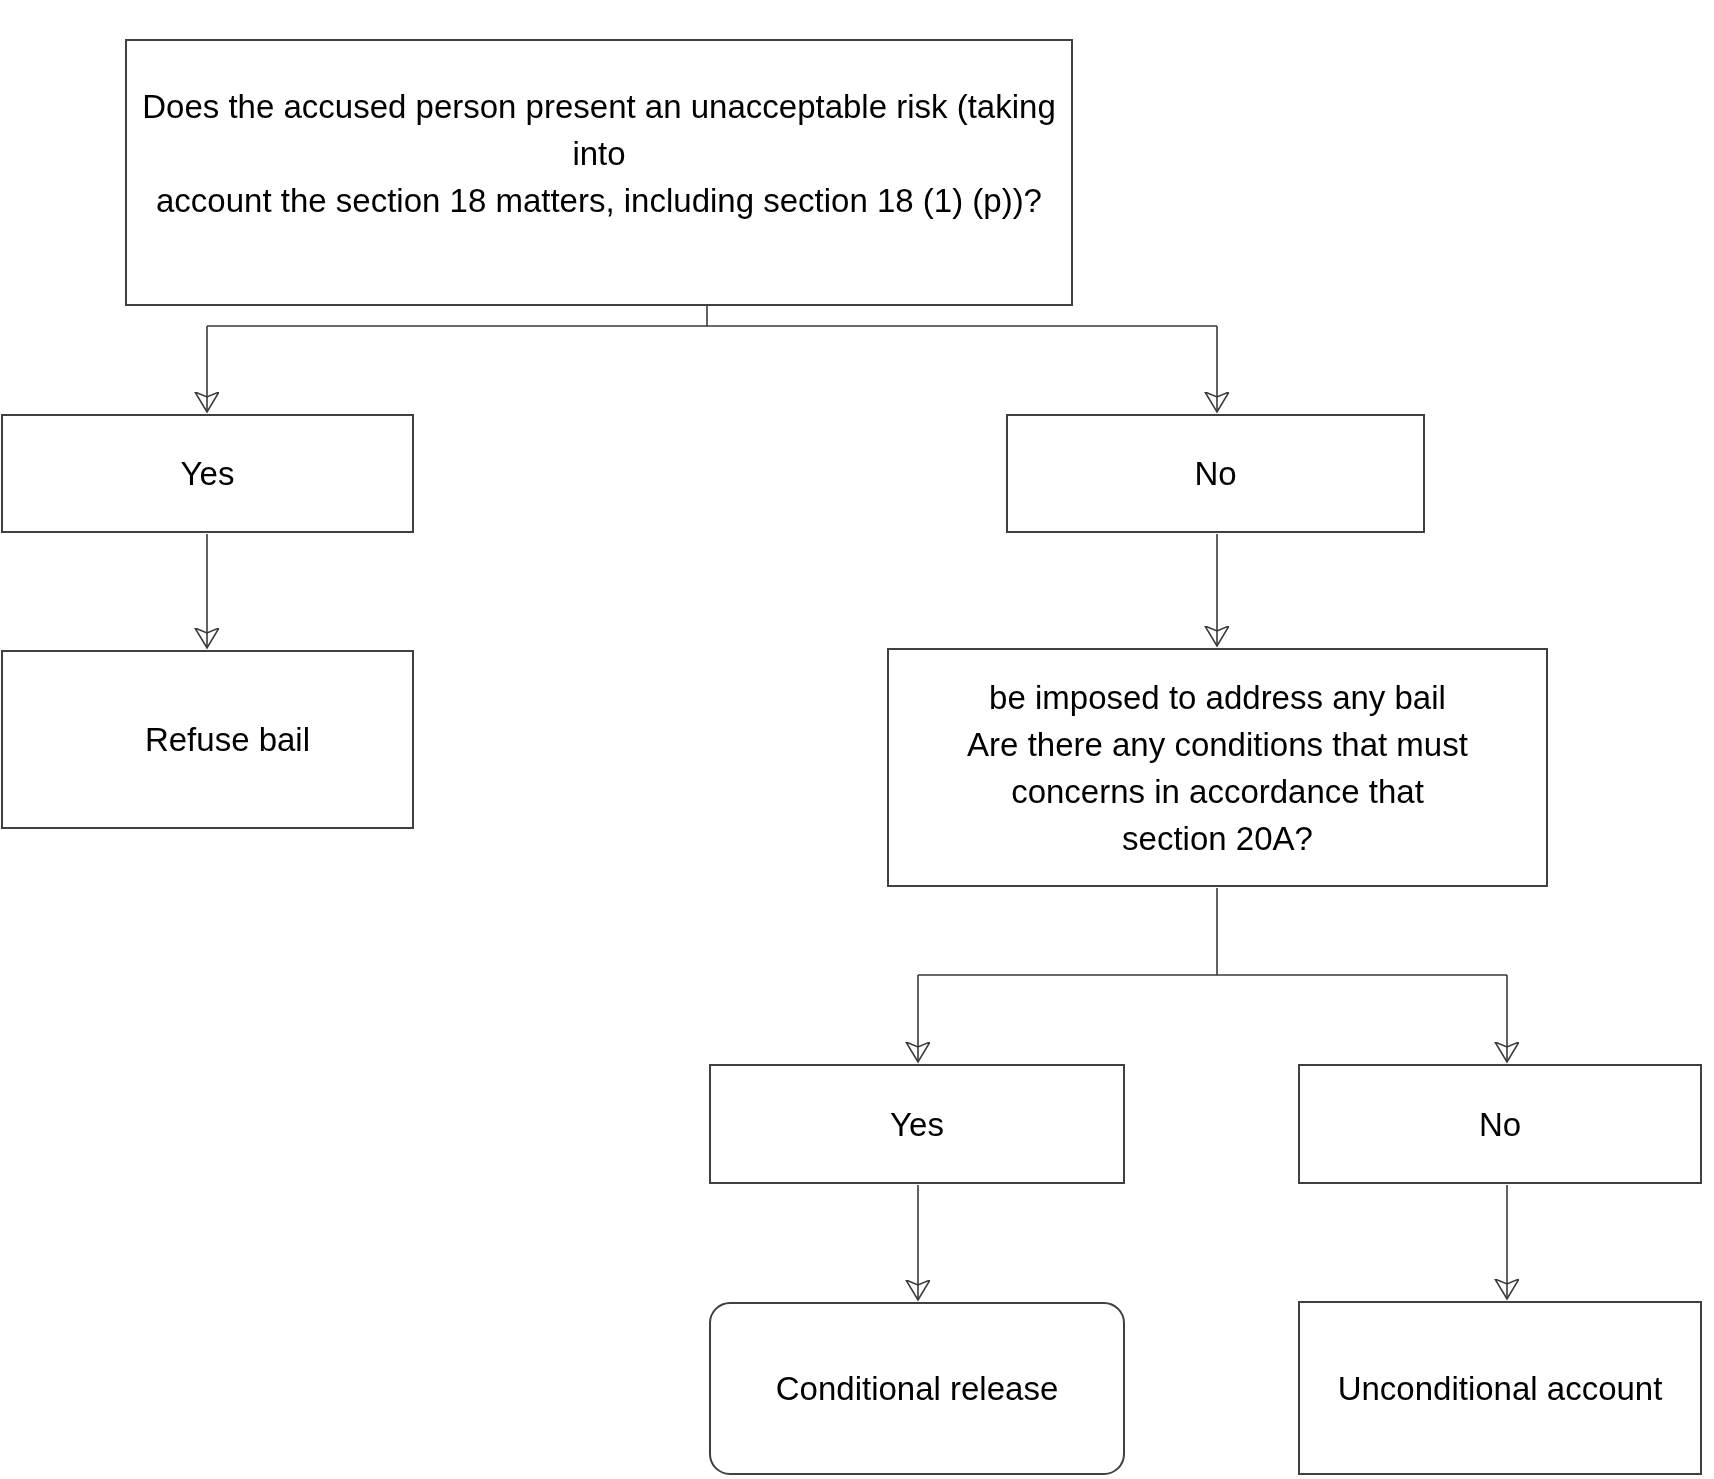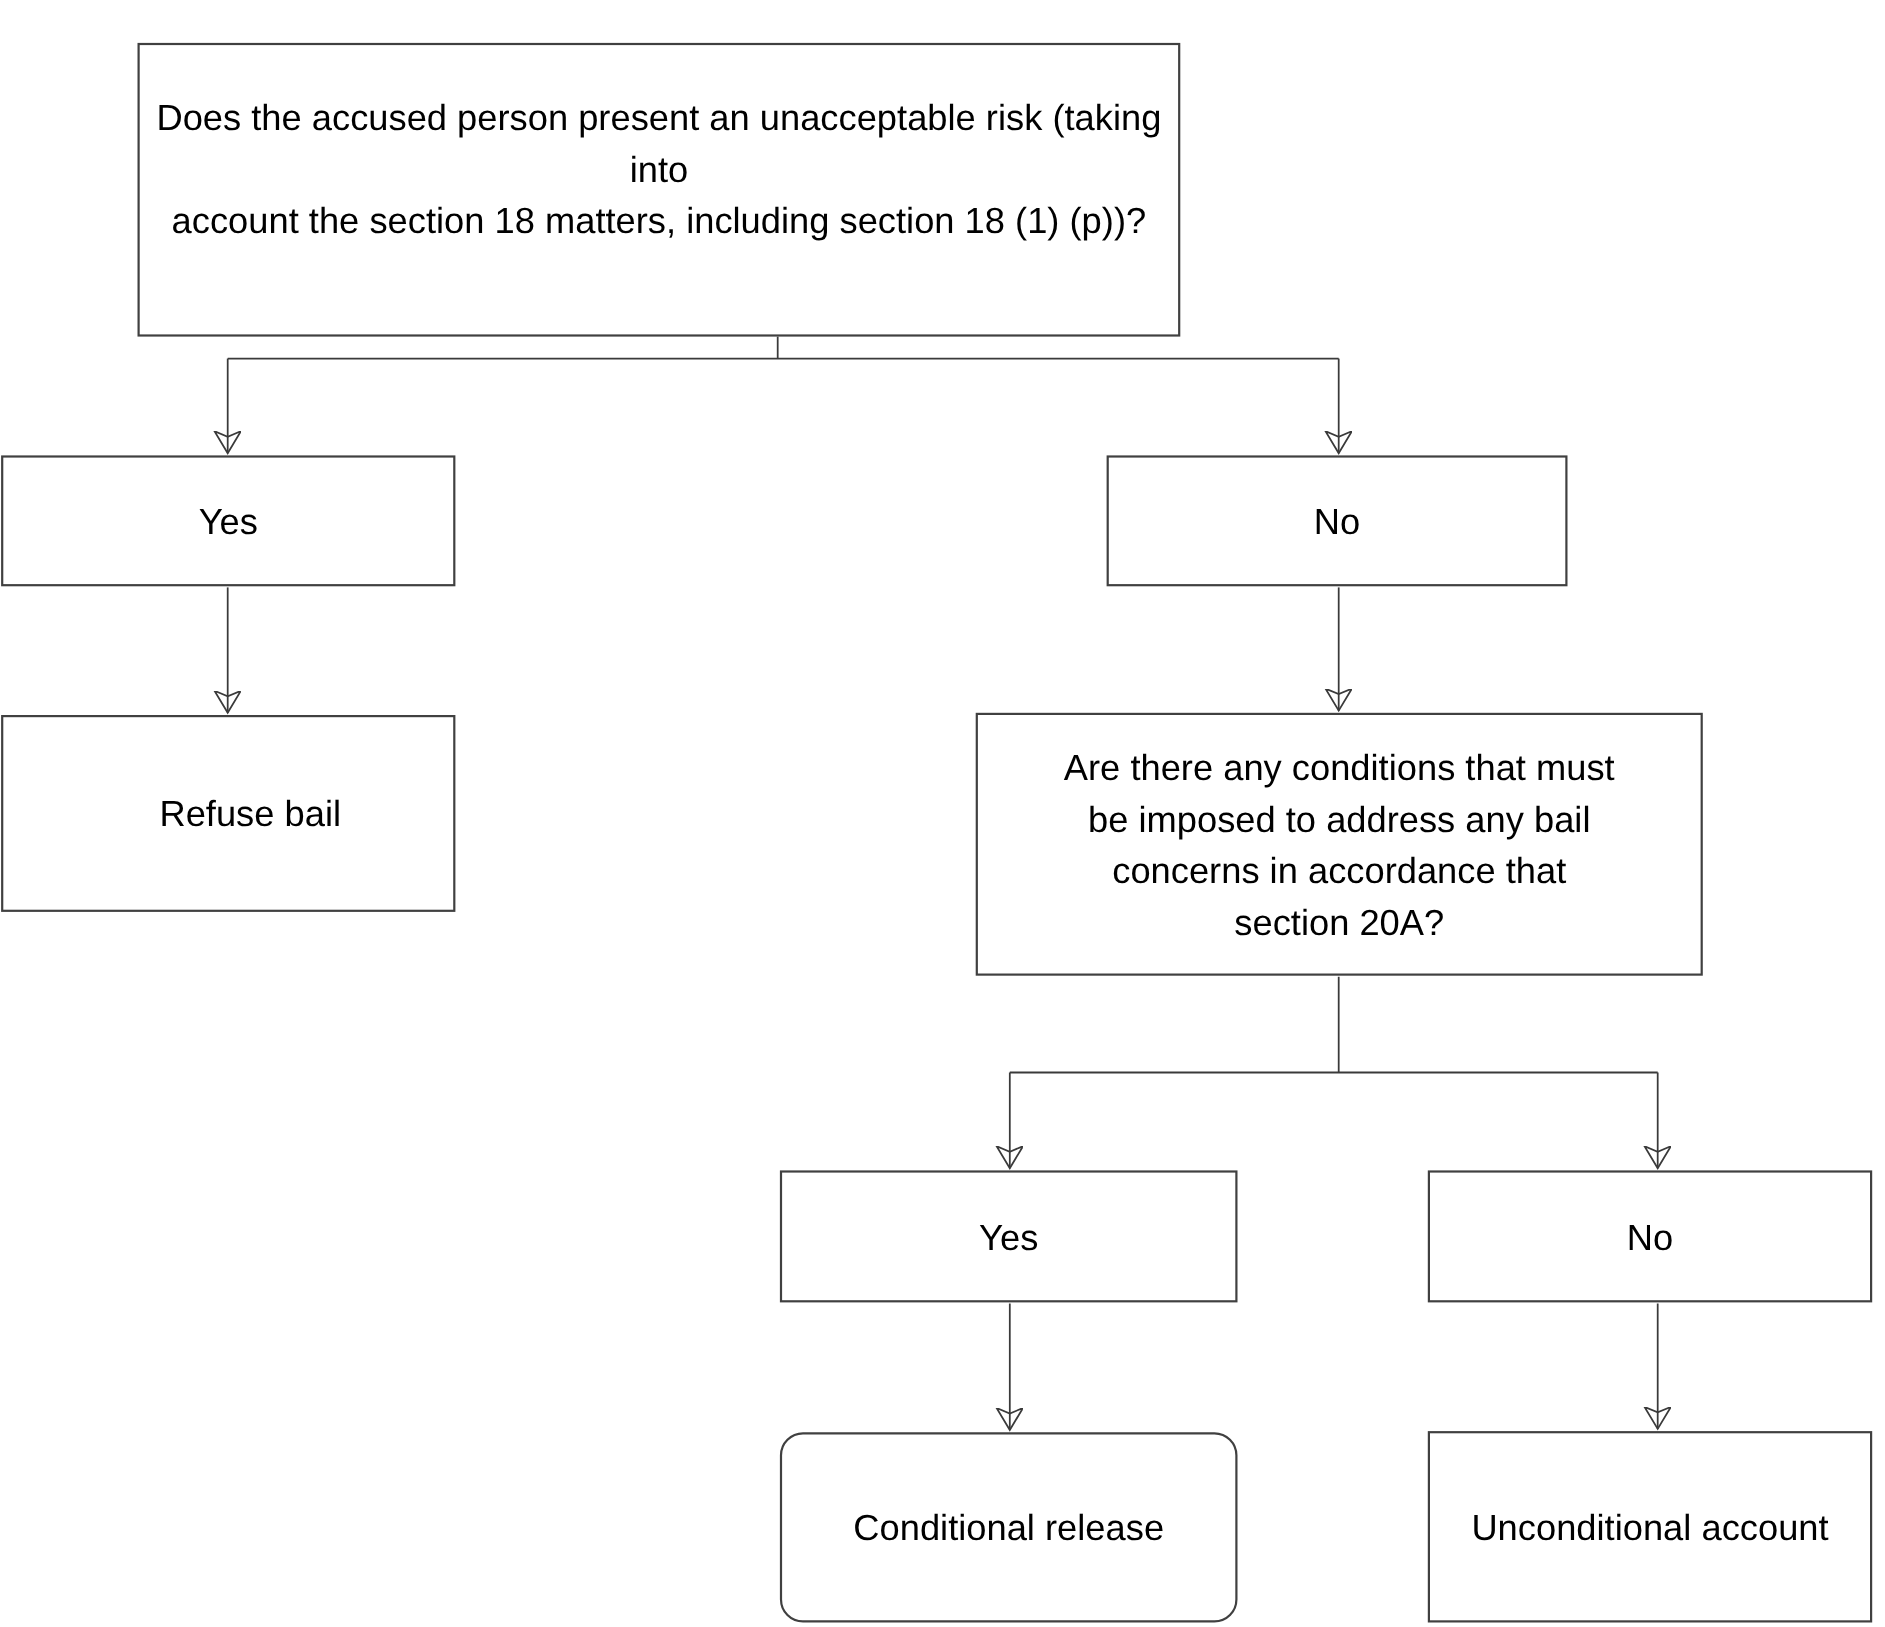--- a/index.html
+++ b/index.html
@@ -91,22 +91,22 @@
   <div class="node n-no1">
     <div class="node-text">No</div>
   </div>
 
   <div class="node n-refuse">
     <div class="node-text">Refuse bail</div>
   </div>
 
   <div class="node n-q2">
     <div class="node-text">
+      <div>be imposed to address any bail</div>
       <div>Are there any conditions that must</div>
-      <div>be imposed to address any bail</div>
       <div>concerns in accordance that</div>
       <div>section 20A?</div>
     </div>
   </div>
 
   <div class="node n-yes2">
     <div class="node-text">Yes</div>
   </div>
 
   <div class="node n-no2">

